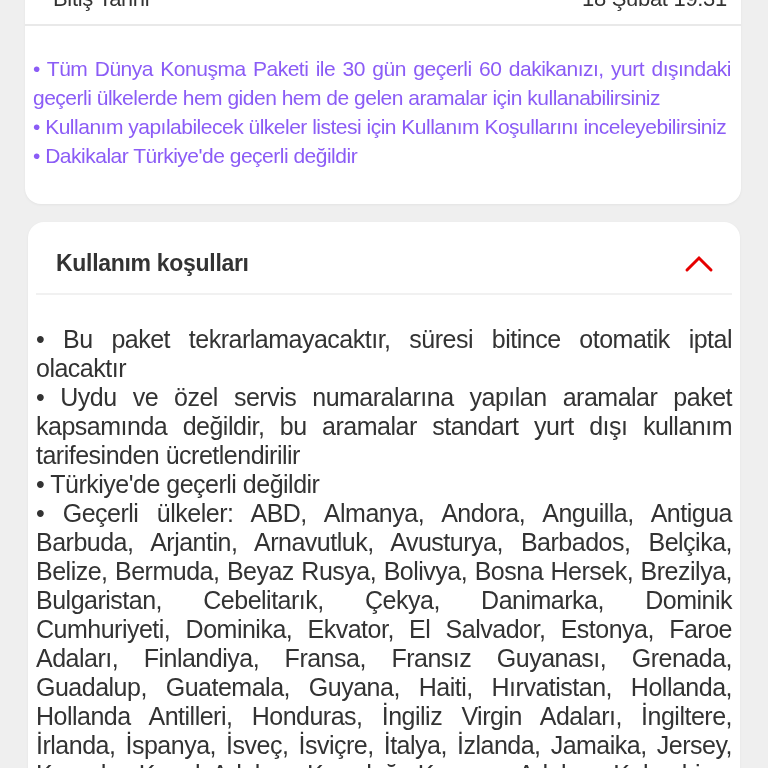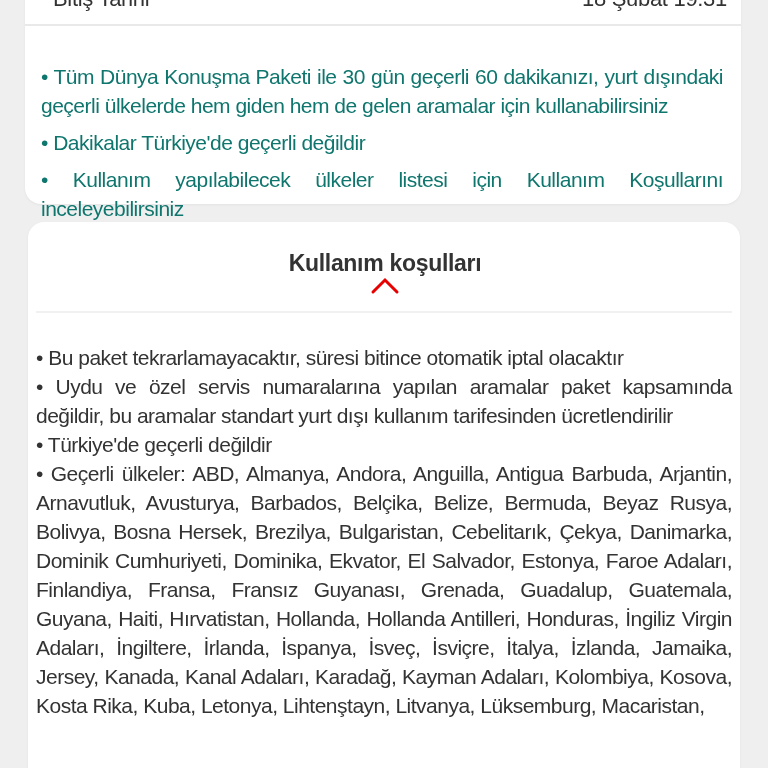--- a/index.html
+++ b/index.html
@@ -31,38 +31,37 @@
     color:#333333;
   }
   .divider-top{
     height:2px;background:#e9e9e9;
     margin:12px 0 0 0;border:none;
   }
   .body-text{
     padding:28px 10px 0 8px;
   }
   .body-text p{
-    margin:8px;
+    margin:0;
     font-size:21px;
     line-height:29px;
     letter-spacing:-0.5px;
     text-align:justify;
-    color:#0f766e;
+    color:#8b5cf6;
   }
   .card-terms{
     left:28px;top:222px;
     width:712px;height:600px;
   }
   .terms-header{
     display:flex;
     justify-content:space-between;
     align-items:center;
     padding:28px 26px 0 28px;
     cursor:pointer;
-    flex-direction:column;
   }
   .terms-title{
     font-size:23px;
     font-weight:bold;
     letter-spacing:-0.3px;
     color:#333333;
   }
   .chevron{
     width:30px;height:18px;
     display:block;
@@ -70,42 +69,42 @@
   }
   .divider-terms{
     height:2px;background:#f1f1f1;
     margin:16px 8px 0 8px;border:none;
   }
   .terms-body{
     padding:30px 8px 0 8px;
   }
   .terms-body p{
     margin:0;
-    font-size:21px;
+    font-size:25px;
     line-height:29px;
     letter-spacing:-0.5px;
     text-align:justify;
     color:#333333;
   }
 </style>
 </head>
 <body>
 
 <div class="viewport">
 
   <div class="card card-top">
     <div class="detail-row">
       <span>Bitiş Tarihi</span>
       <span>18 Şubat 19:31</span>
     </div>
     <hr class="divider-top">
     <div class="body-text">
       <p>• Tüm Dünya Konuşma Paketi ile 30 gün geçerli 60 dakikanızı, yurt dışındaki geçerli ülkelerde hem giden hem de gelen aramalar için kullanabilirsiniz</p>
+      <p>• Kullanım yapılabilecek ülkeler listesi için Kullanım Koşullarını inceleyebilirsiniz</p>
       <p>• Dakikalar Türkiye'de geçerli değildir</p>
-      <p>• Kullanım yapılabilecek ülkeler listesi için Kullanım Koşullarını inceleyebilirsiniz</p>
     </div>
   </div>
 
   <div class="card card-terms">
     <div class="terms-header">
       <span class="terms-title">Kullanım koşulları</span>
       <svg class="chevron" viewBox="0 0 30 18" aria-hidden="true">
         <polyline points="3,15 15,3 27,15" fill="none" stroke="#e60000" stroke-width="3" stroke-linecap="round" stroke-linejoin="miter"></polyline>
       </svg>
     </div>

